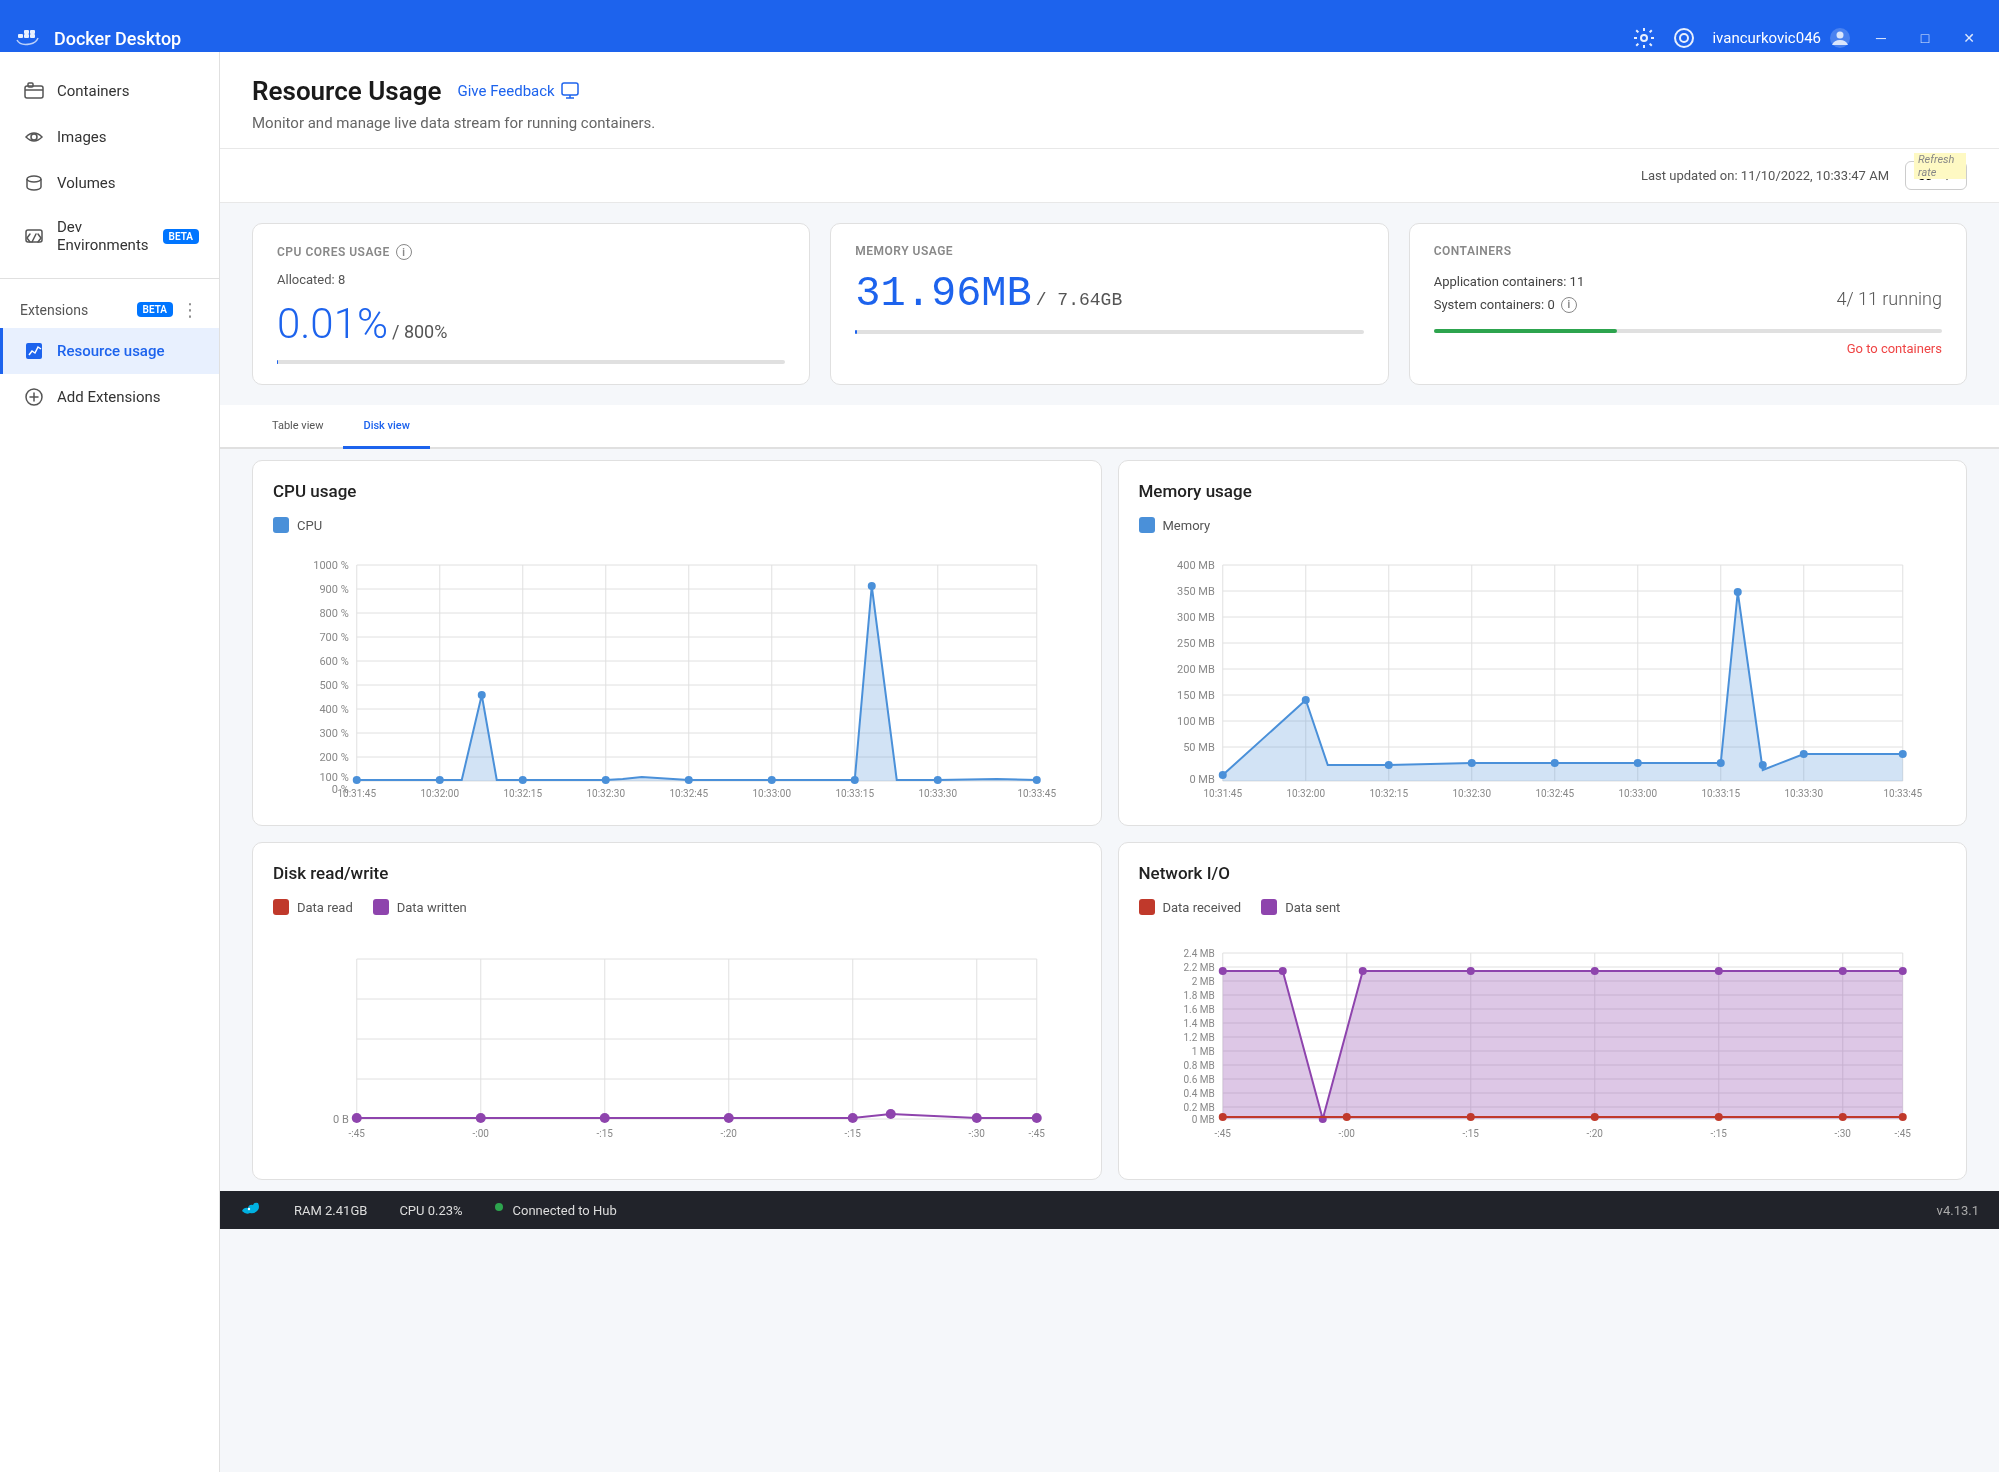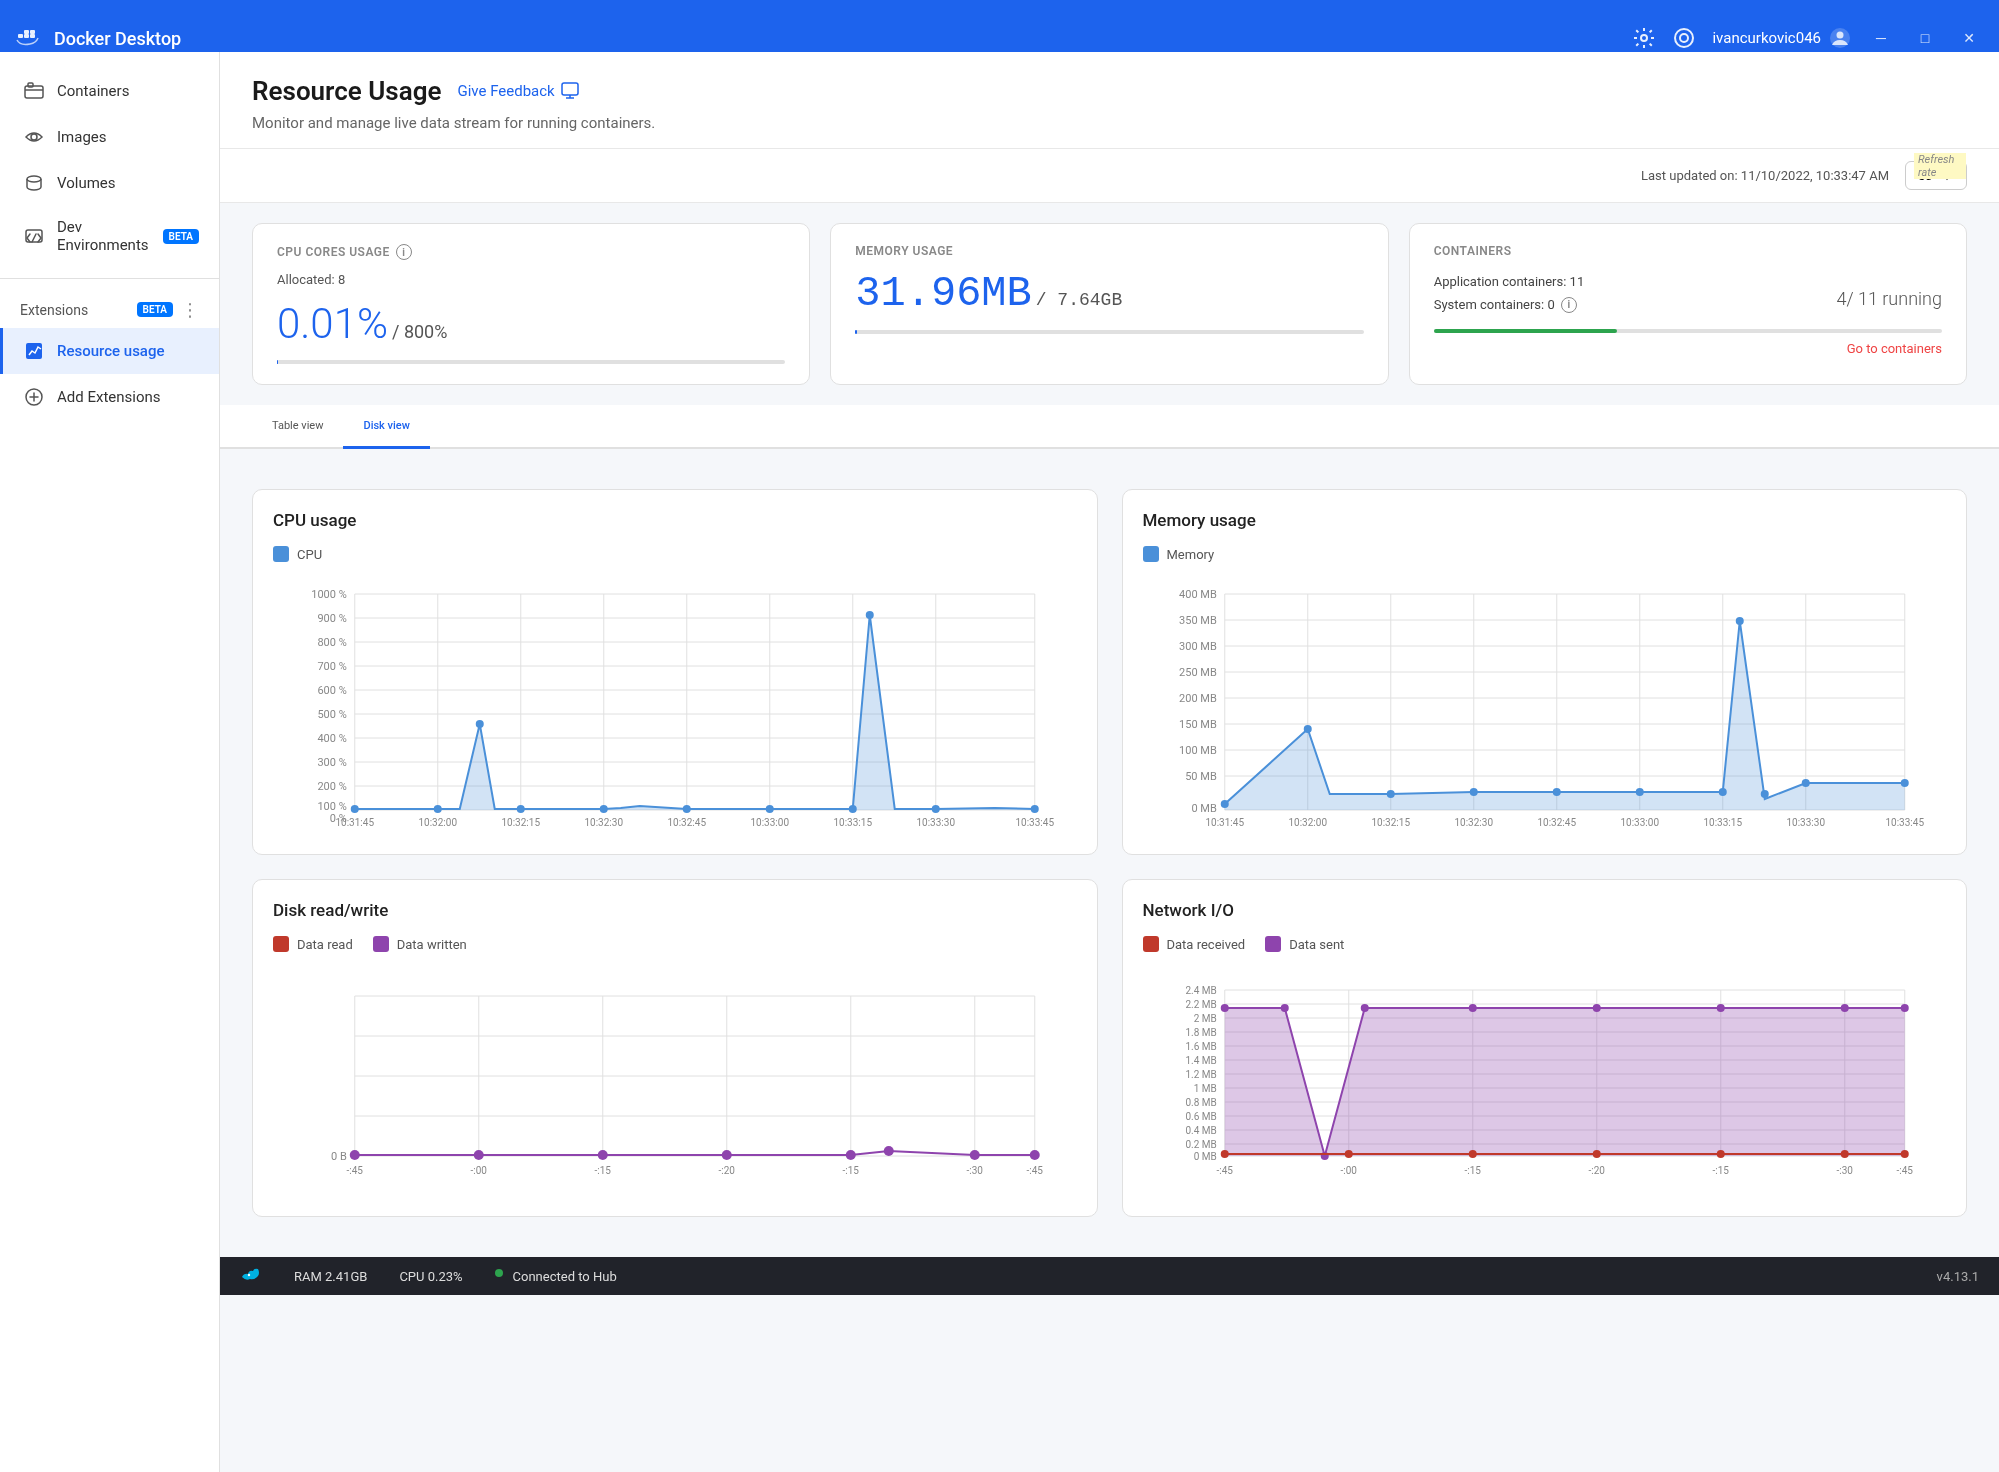--- a/index.html
+++ b/index.html
@@ -55,21 +55,21 @@
     .containers-running { font-size: 36px; font-weight: 300; color: #333; }
     .containers-running span { color: #555; font-size: 18px; }
     .go-to-link { color: #ef4444; font-size: 13px; cursor: pointer; display: block; text-align: right; margin-top: 8px; }
 
     
     .tabs-row { display: flex; gap: 0; padding: 0 32px; background: white; border-bottom: 2px solid #e0e0e0; }
     .tab { padding: 14px 20px; font-size: 11px; cursor: pointer; color: #555; border-bottom: 3px solid transparent; margin-bottom: -2px; }
     .tab.active { color: #1d63ed; border-bottom-color: #1d63ed; font-weight: 500; }
 
     
-    .charts-area { padding: 40px 32px; display: grid; grid-template-columns: 1fr 1fr; gap: 24px; }
+    .charts-area { padding: 11px 32px; display: grid; grid-template-columns: 1fr 1fr; gap: 16px; }
     .chart-container { background: white; border-radius: 10px; padding: 20px; border: 1px solid #e0e0e0; }
     .chart-title { font-size: 17px; font-weight: 500; color: #222; margin-bottom: 16px; }
     .chart-legend { display: flex; align-items: center; gap: 8px; font-size: 13px; color: #555; margin-bottom: 12px; }
     .legend-box { width: 16px; height: 16px; border-radius: 3px; }
     .chart-wrapper { position: relative; }
 
     
     svg { display: block; }
 
     

